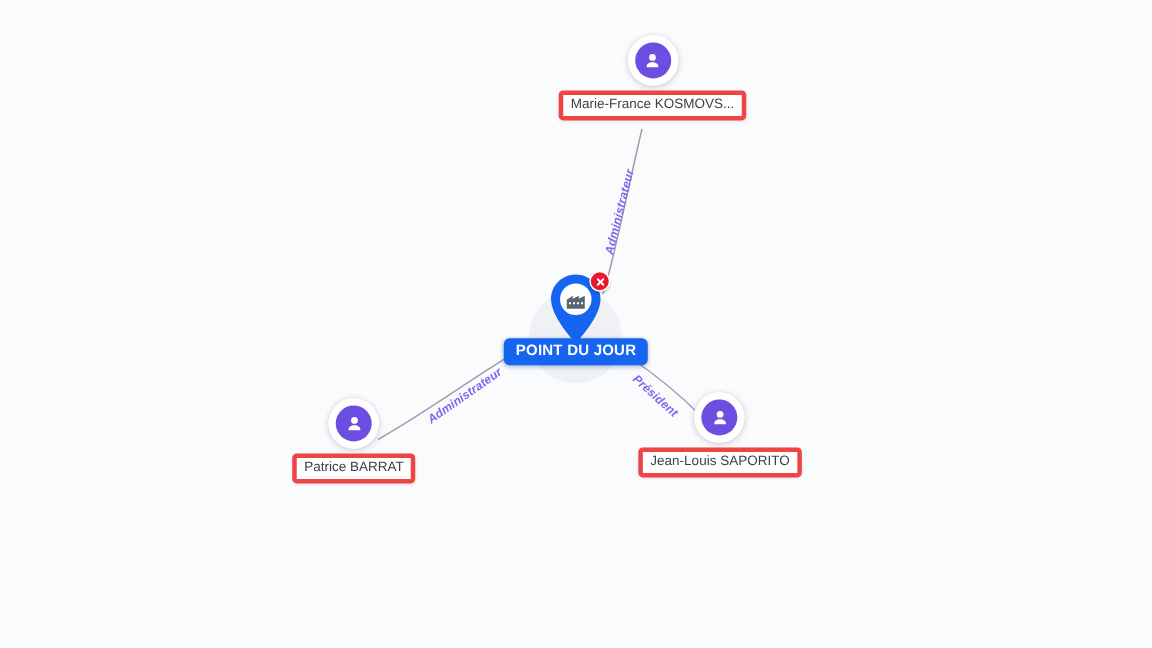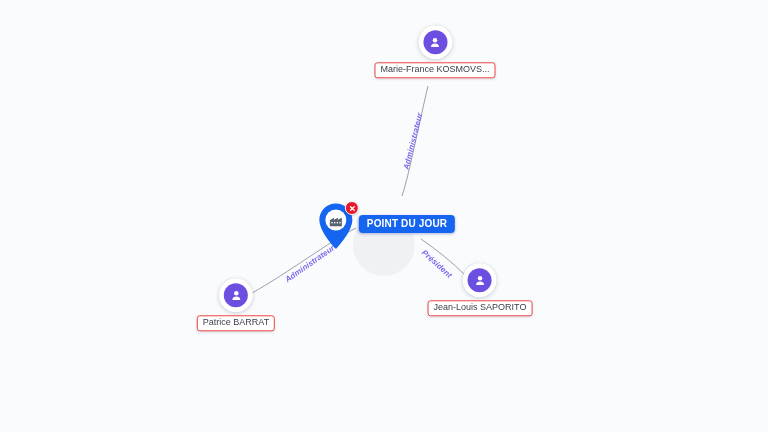--- a/index.html
+++ b/index.html
@@ -82,38 +82,38 @@
     display: flex;
     align-items: center;
     justify-content: center;
   }
 
   .avatar-disc svg { display: block; }
 
   .person-label {
     margin-top: 3px;
     background: #ffffff;
-    border: 1px solid #ef4444;
+    border: 3px solid #ef4444;
     border-radius: 3px;
     padding: 2px 5px 3px 5px;
     font-size: 9px;
     line-height: 1.05;
     color: #3a3f4a;
     white-space: nowrap;
     box-shadow: 0 1px 2px rgba(40,50,80,.10);
   }
 
   
   #company-node {
     position: absolute;
     left: 384px;
-    top: 228px;
+    top: 212px;
     transform: translate(-50%, -50%);
     display: flex;
-    flex-direction: row;
+    flex-direction: column;
     align-items: center;
   }
 
   .company-halo {
     position: absolute;
     left: 50%;
     top: 13px;
     width: 62px;
     height: 62px;
     margin-left: -31px;
@@ -194,21 +194,21 @@
       <div class="avatar-disc" style="background: rgb(108, 78, 224);">
         <svg width="15" height="15" viewBox="0 0 24 24" fill="#ffffff">
           <circle cx="12" cy="8" r="3.6"></circle>
           <path d="M12 13.2c-3.7 0-6.2 2.1-6.2 4.3v1.1h12.4v-1.1c0-2.2-2.5-4.3-6.2-4.3z"></path>
         </svg>
       </div>
     </div>
     <div class="person-label">Marie-France KOSMOVS...</div>
   </div>
 
-  <div class="person-node" id="person-node-1" style="left: 236px; top: 305px;">
+  <div class="person-node" id="person-node-1" style="left: 236px; top: 294px;">
     <div class="avatar-ring">
       <div class="avatar-disc" style="background: rgb(108, 78, 224);">
         <svg width="15" height="15" viewBox="0 0 24 24" fill="#ffffff">
           <circle cx="12" cy="8" r="3.6"></circle>
           <path d="M12 13.2c-3.7 0-6.2 2.1-6.2 4.3v1.1h12.4v-1.1c0-2.2-2.5-4.3-6.2-4.3z"></path>
         </svg>
       </div>
     </div>
     <div class="person-label">Patrice BARRAT</div>
   </div>

